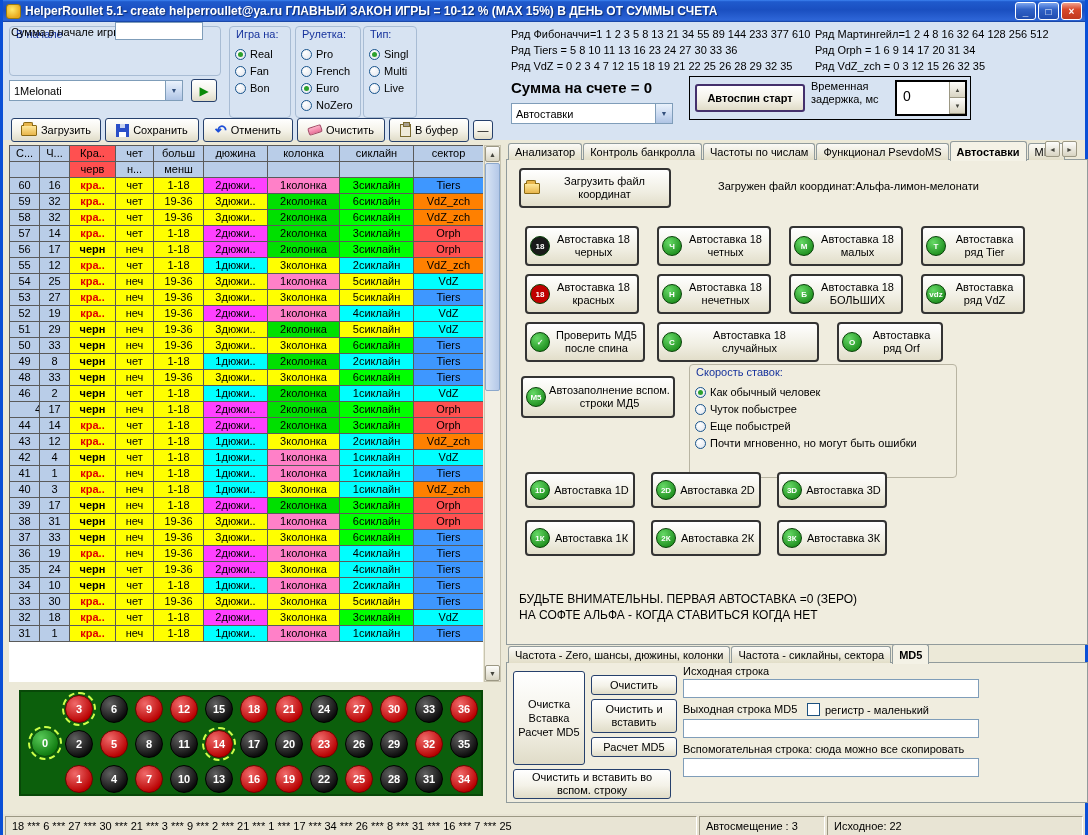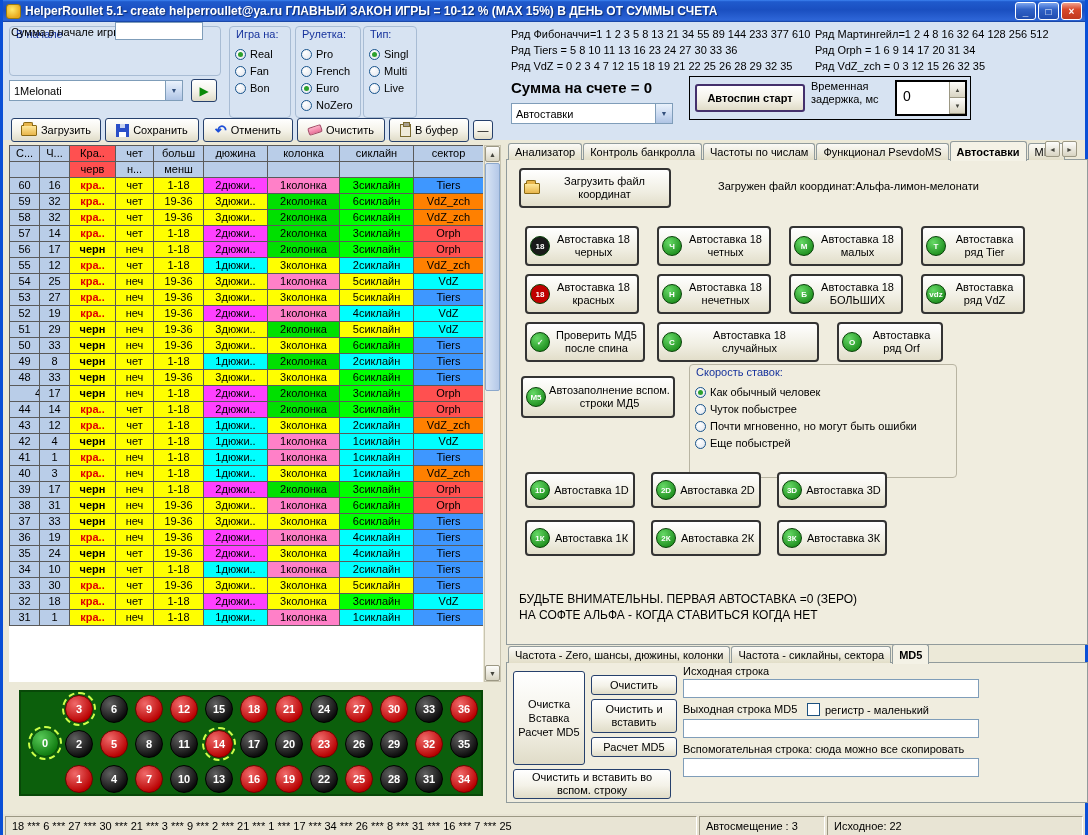--- a/index.html
+++ b/index.html
@@ -330,20 +330,31 @@
           <tr>
             <td style="background: rgb(185, 205, 232);">48</td>
             <td style="background: rgb(185, 205, 232);">33</td>
             <td style="background: rgb(255, 255, 0); color: rgb(0, 0, 0); font-weight: bold;">черн</td>
             <td style="background: rgb(255, 255, 0);">неч</td>
             <td style="background: rgb(255, 255, 0);">19-36</td>
             <td style="background: rgb(255, 255, 0);">3дюжи..</td>
             <td style="background: rgb(255, 255, 0);">3колонка</td>
             <td style="background: rgb(0, 255, 0);">6сиклайн</td>
             <td style="background: rgb(62, 151, 255);">Tiers</td>
+          </tr>
+          <tr>
+            <td style="background: rgb(185, 205, 232);">46</td>
+            <td style="background: rgb(185, 205, 232);">2</td>
+            <td style="background: rgb(255, 255, 0); color: rgb(0, 0, 0); font-weight: bold;">черн</td>
+            <td style="background: rgb(255, 255, 0);">чет</td>
+            <td style="background: rgb(255, 255, 0);">1-18</td>
+            <td style="background: rgb(0, 255, 255);">1дюжи..</td>
+            <td style="background: rgb(0, 224, 0);">2колонка</td>
+            <td style="background: rgb(0, 255, 255);">1сиклайн</td>
+            <td style="background: rgb(0, 255, 255);">VdZ</td>
           </tr>
           <tr>
             <td style="background: rgb(185, 205, 232); padding-left: 25px;">45</td>
             <td style="background: rgb(185, 205, 232);">17</td>
             <td style="background: rgb(255, 255, 0); color: rgb(0, 0, 0); font-weight: bold;">черн</td>
             <td style="background: rgb(255, 255, 0);">неч</td>
             <td style="background: rgb(255, 255, 0);">1-18</td>
             <td style="background: rgb(255, 64, 255);">2дюжи..</td>
             <td style="background: rgb(0, 224, 0);">2колонка</td>
             <td style="background: rgb(0, 255, 0);">3сиклайн</td>
@@ -604,25 +615,25 @@
           <div class="radio-row">
             <span class="radio sel"></span>
             <span class="rlabel">Как обычный человек</span>
           </div>
           <div class="radio-row">
             <span class="radio"></span>
             <span class="rlabel">Чуток побыстрее</span>
           </div>
           <div class="radio-row">
             <span class="radio"></span>
-            <span class="rlabel">Почти мгновенно, но могут быть ошибки</span>
+            <span class="rlabel">Еще побыстрей</span>
           </div>
           <div class="radio-row">
             <span class="radio"></span>
-            <span class="rlabel">Еще побыстрей</span>
+            <span class="rlabel">Почти мгновенно, но могут быть ошибки</span>
           </div>
         </div>
     </div>
     <div class="warn" id="warn1">БУДЬТЕ ВНИМАТЕЛЬНЫ. ПЕРВАЯ АВТОСТАВКА =0 (ЗЕРО)</div>
     <div class="warn" id="warn2">НА СОФТЕ АЛЬФА - КОГДА СТАВИТЬСЯ КОГДА НЕТ</div>
   <button class="bet-btn" style="left: 18px; top: 66px; width: 114px; height: 40px;">
         <span class="bet-ic" style="background: rgb(26, 26, 26);">18</span>
         <span class="bet-lb">Автоставка 18 черных</span>
       </button>
       <button class="bet-btn" style="left: 150px; top: 66px; width: 114px; height: 40px;">

